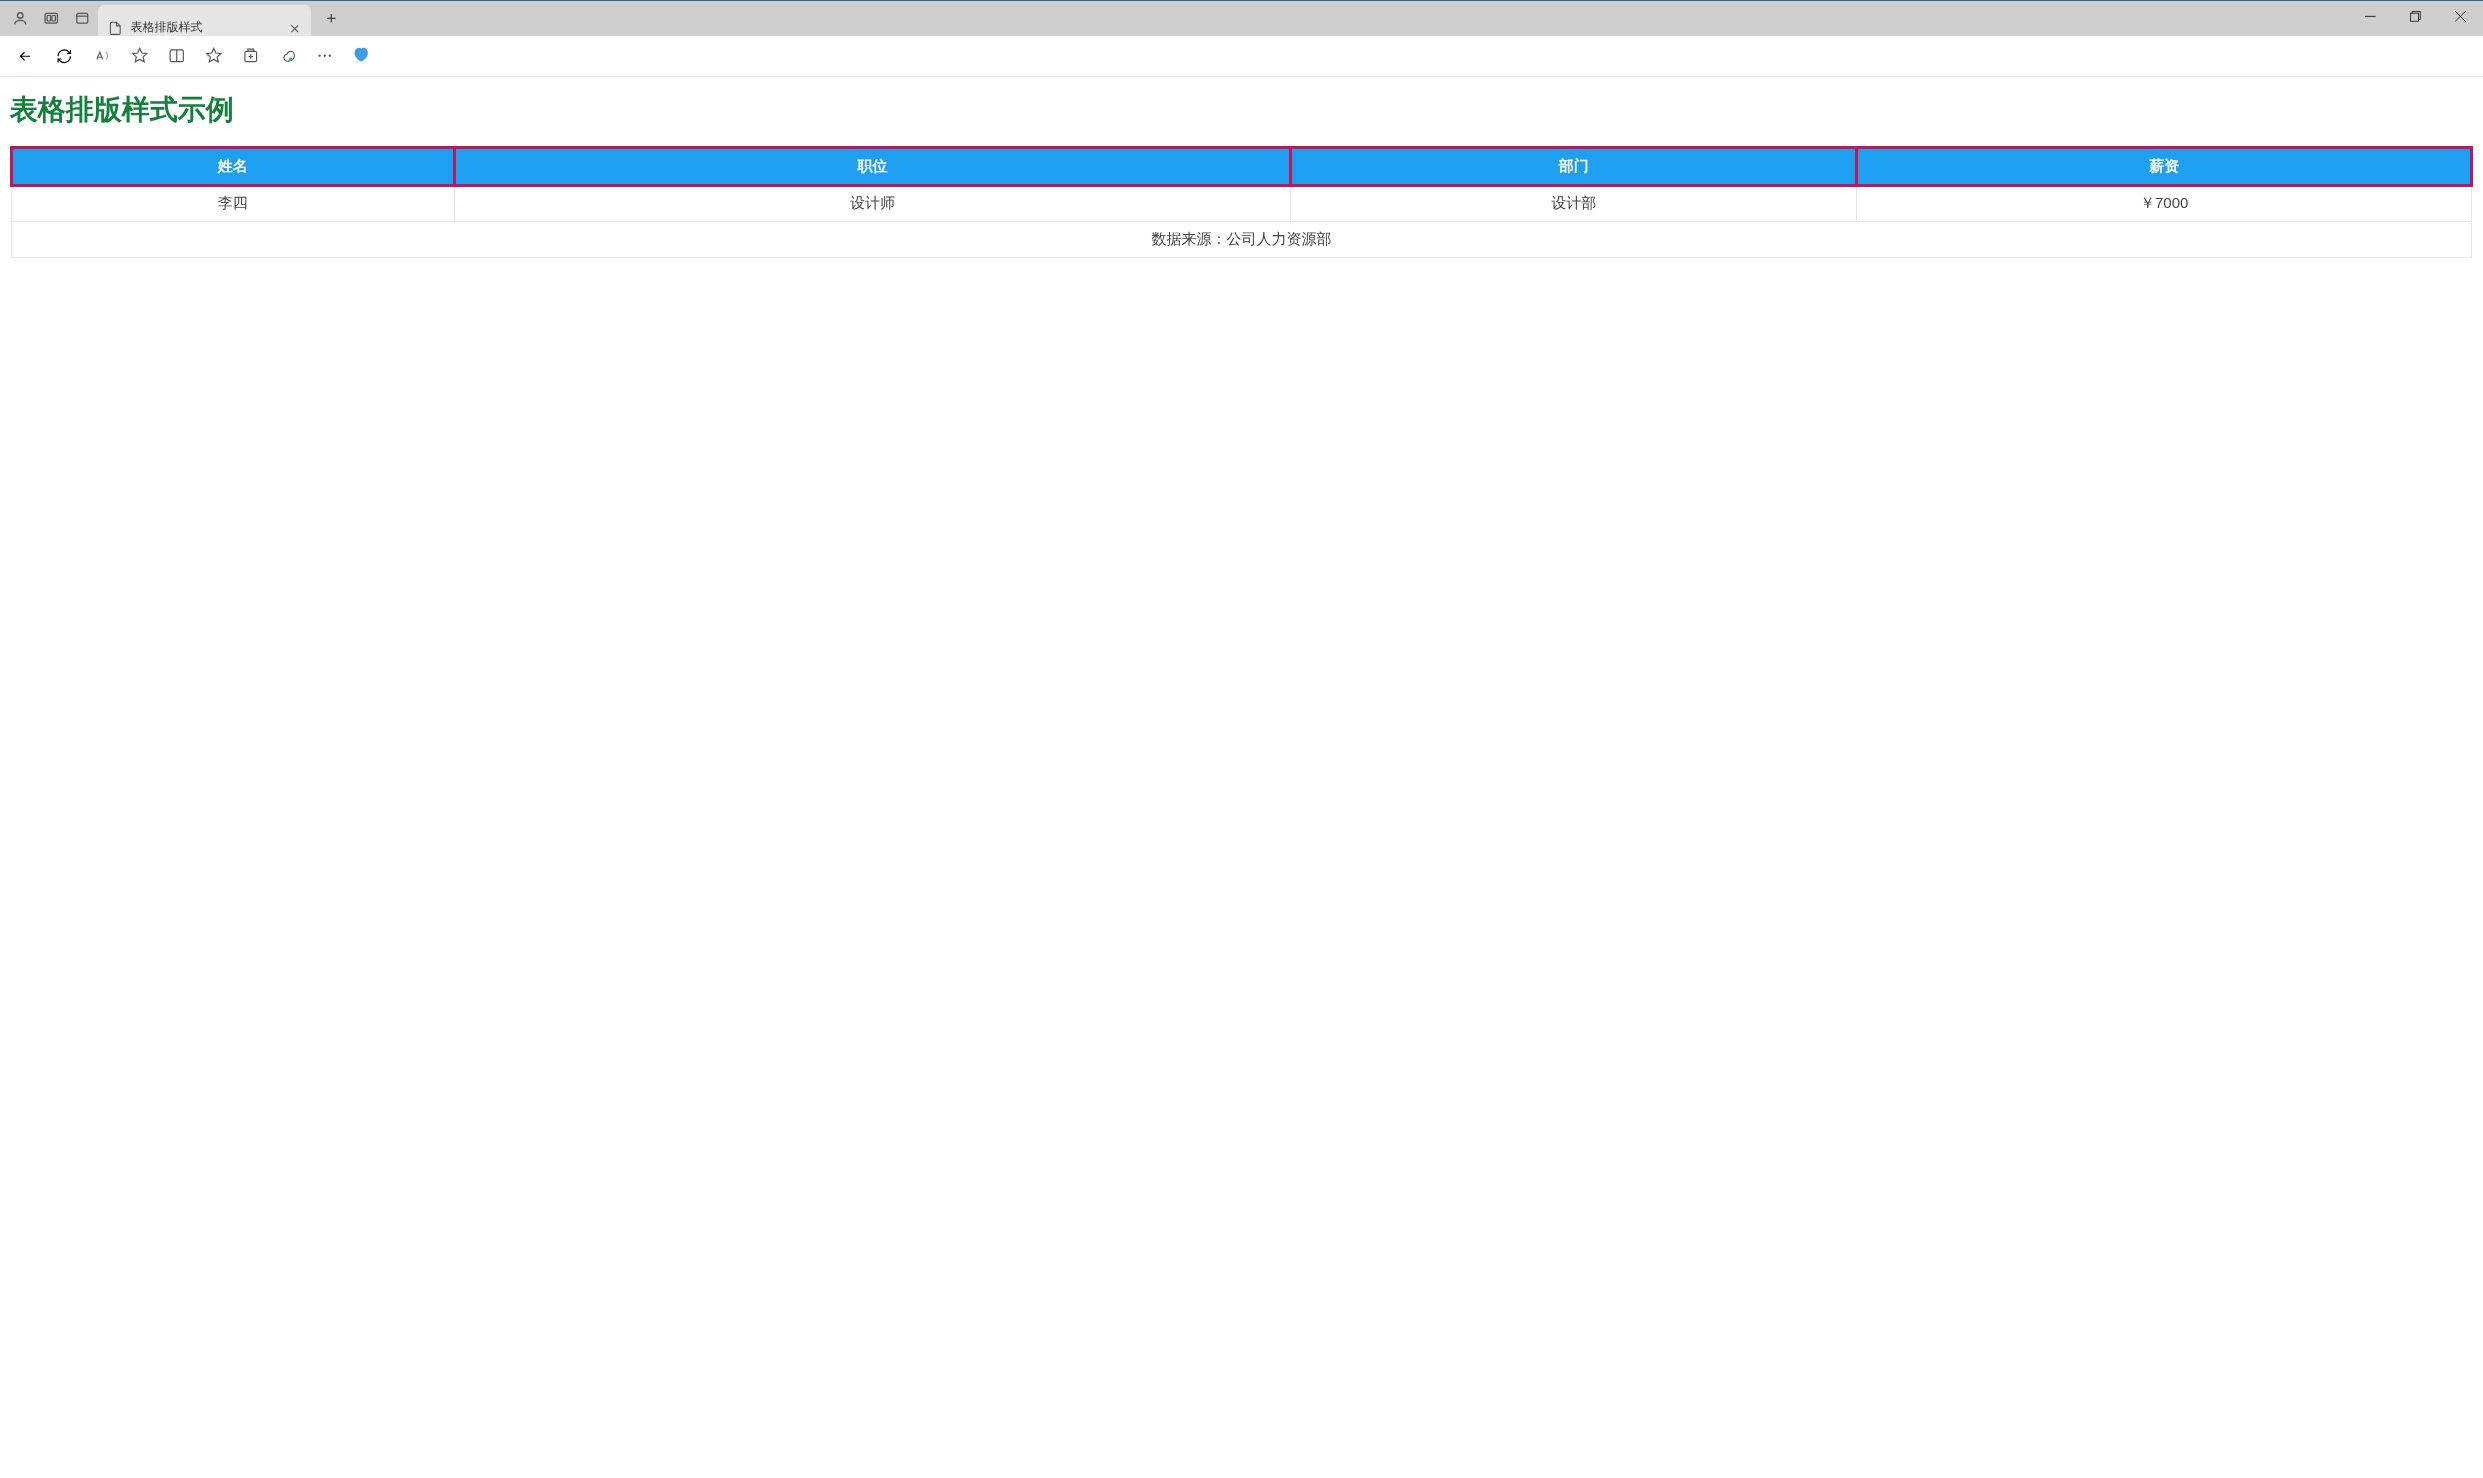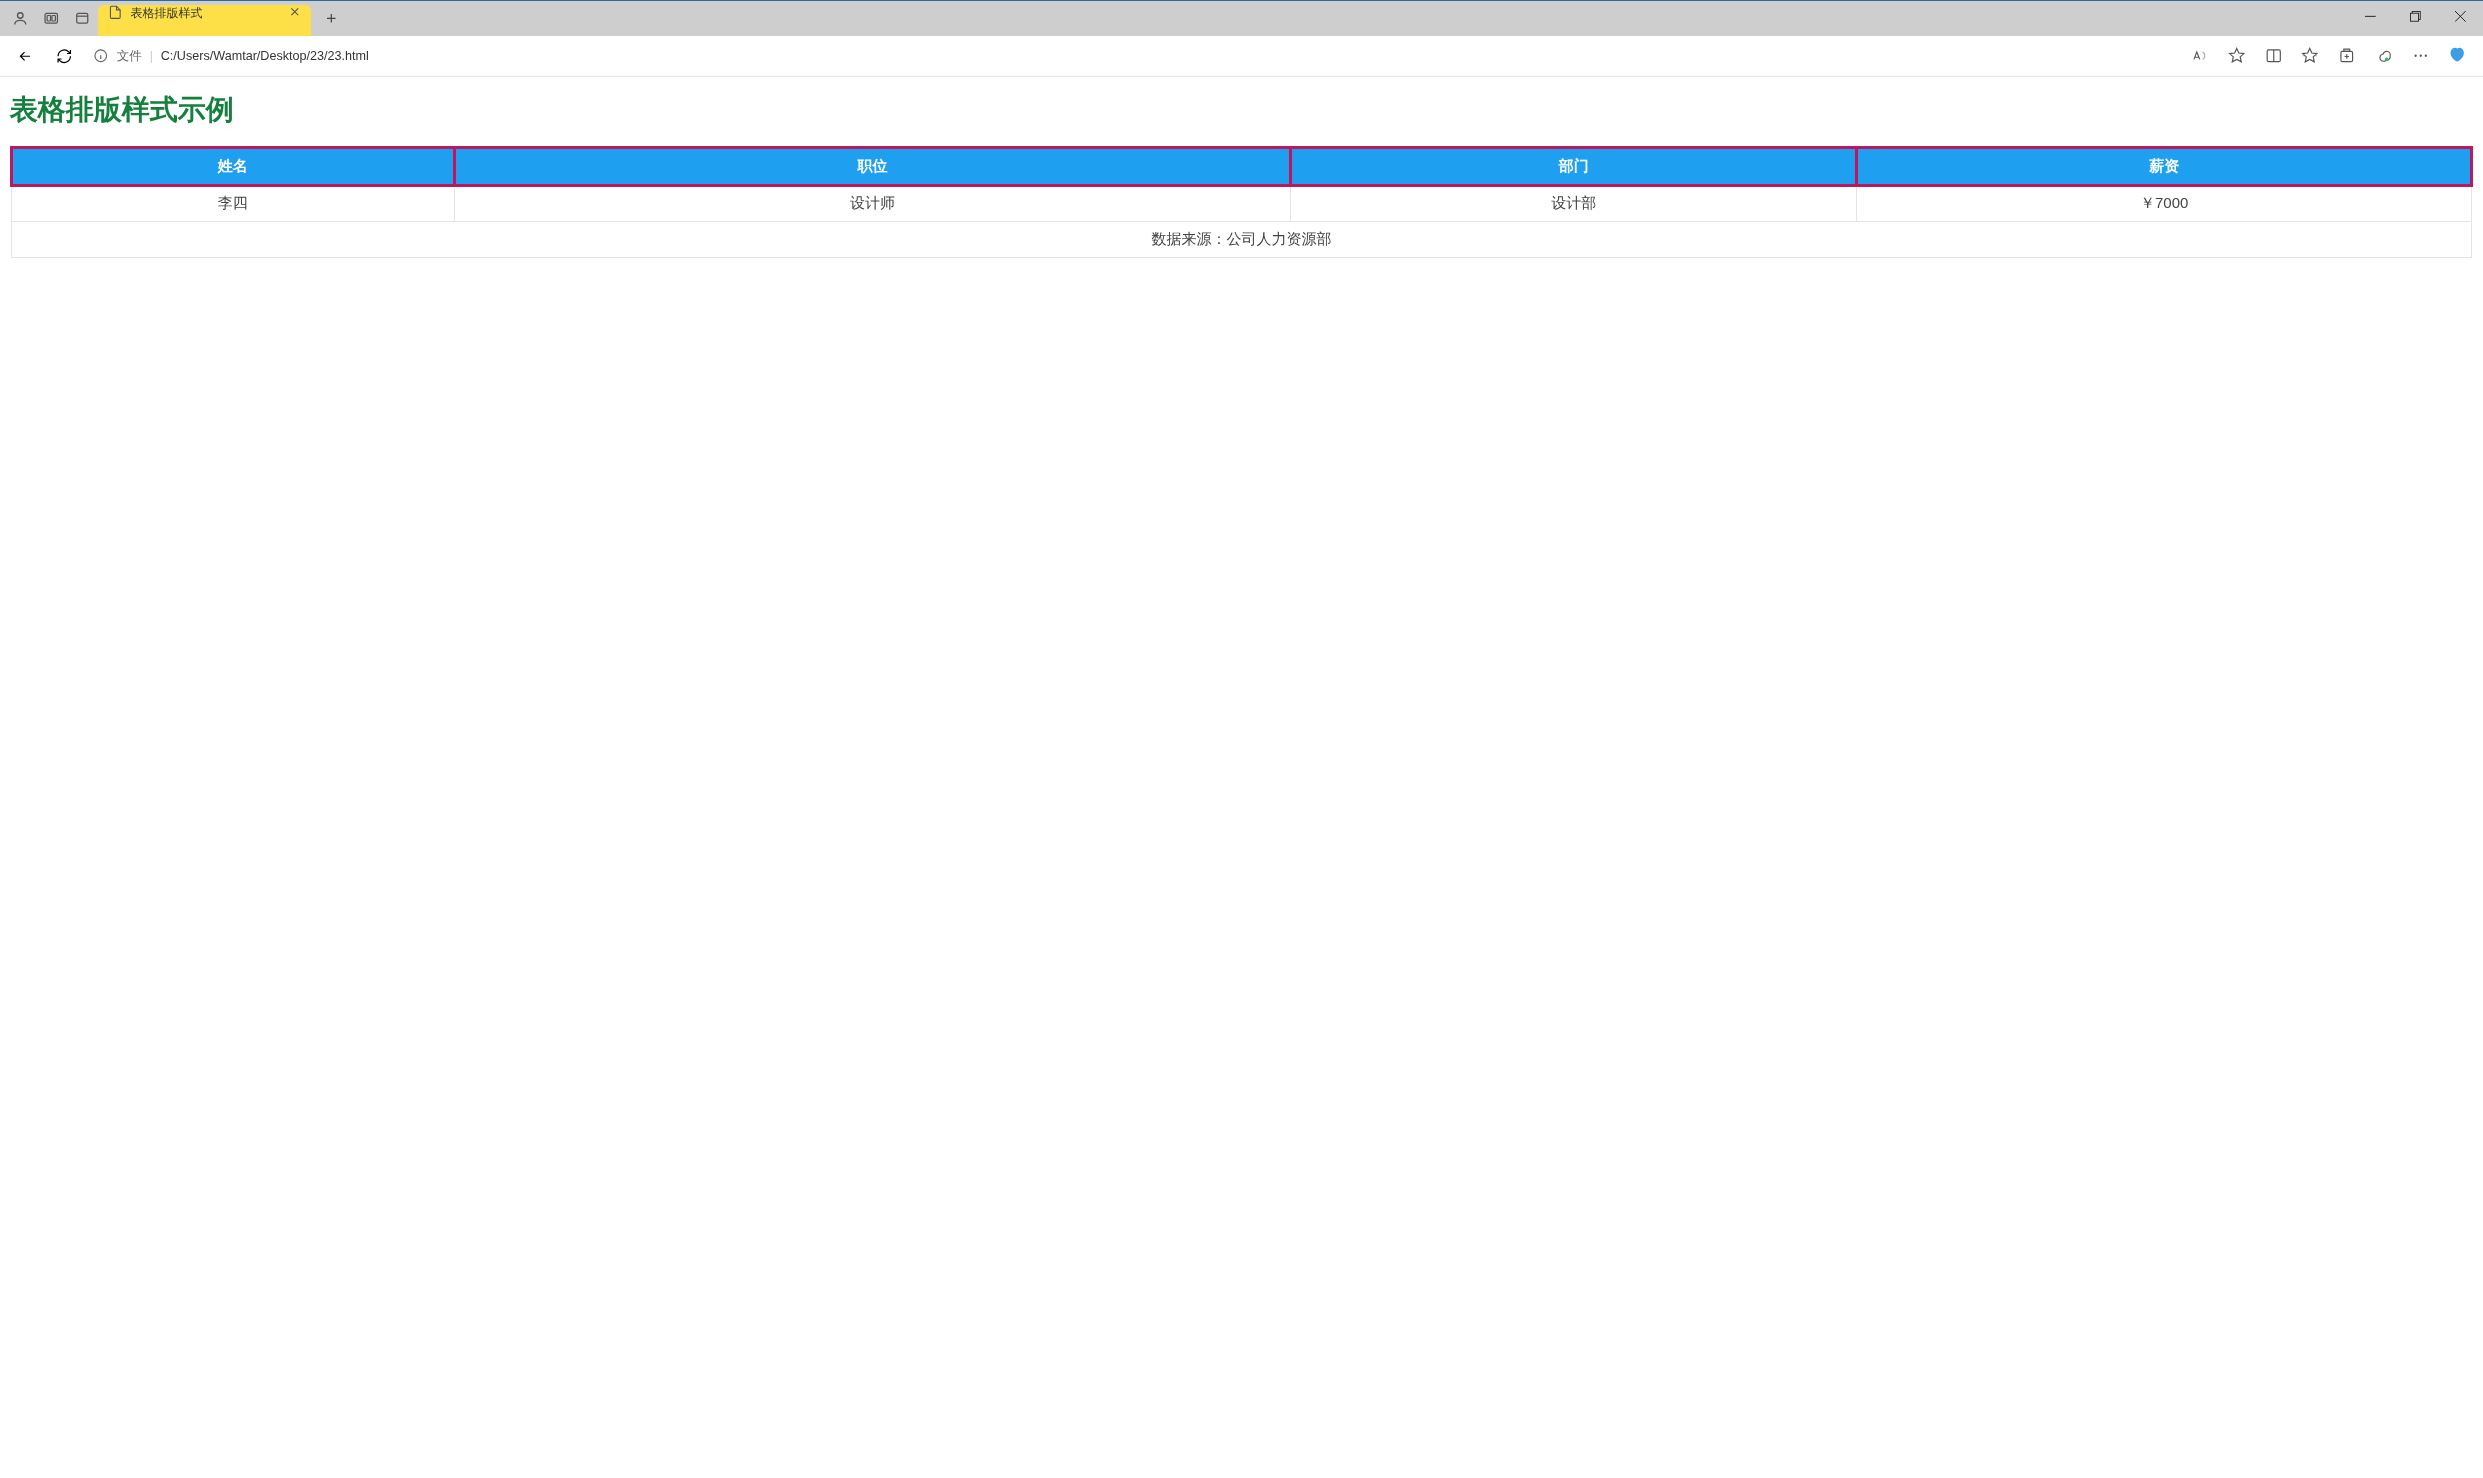--- a/index.html
+++ b/index.html
@@ -22,22 +22,22 @@
       gap: 1.9px;
     }
     .profile-btn, .chrome-icon-btn {
       width: 29px; height: 29px;
       display: flex; align-items: center; justify-content: center;
       border-radius: 3.9px;
       color: #555;
     }
     .profile-btn svg, .chrome-icon-btn svg { width: 16.5px; height: 16.5px; }
     .tab {
-      display: flex; align-items: flex-start;
-      background: #fde047;
+      display: flex; align-items: flex-end;
+      background: #e5e5e5;
       height: 31px;
       margin-top: 3.9px;
       padding: 0 9.7px;
       border-radius: 5.8px 5.8px 0 0;
       min-width: 213px;
       gap: 7.8px;
       font-size: 12px;
       color: #333;
     }
     .tab .doc-icon { width: 14.6px; height: 14.6px; color: #555; }
@@ -209,31 +209,20 @@
     <div class="nav-btn">
       <svg viewBox="0 0 24 24" fill="none" stroke="currentColor" stroke-width="1.8">
           <path d="M19 12H5M11 18l-6-6 6-6"></path>
         </svg>
     </div>
     <div class="nav-btn">
       <svg viewBox="0 0 24 24" fill="none" stroke="currentColor" stroke-width="1.8">
           <path d="M3 12a9 9 0 0 1 15.5-6.3L21 8M21 3v5h-5"></path>
           <path d="M21 12a9 9 0 0 1-15.5 6.3L3 16M3 21v-5h5"></path>
         </svg>
-    </div>
-    <div class="address-bar">
-      <span class="info-icon">
-        <svg viewBox="0 0 24 24" width="15.5" height="15.5" fill="none" stroke="currentColor" stroke-width="1.8">
-            <circle cx="12" cy="12" r="9"></circle>
-            <path d="M12 8h.01M11 12h1v4h1"></path>
-          </svg>
-      </span>
-      <span class="address-label">文件</span>
-      <span class="address-sep">|</span>
-      <span class="address-path">C:/Users/Wamtar/Desktop/23/23.html</span>
     </div>
     <div class="toolbar-right">
       <div class="tb-icon">
         <svg viewBox="0 0 24 24" fill="none" stroke="currentColor" stroke-width="1.6">
             <path d="M4 17l4-10 4 10M5.5 14h5"></path>
             <path d="M16 7c2 1 3 3 3 5s-1 4-3 5" opacity="0.5"></path>
           </svg>
       </div>
       <div class="tb-icon">
         <svg viewBox="0 0 24 24" fill="none" stroke="currentColor" stroke-width="1.6">

